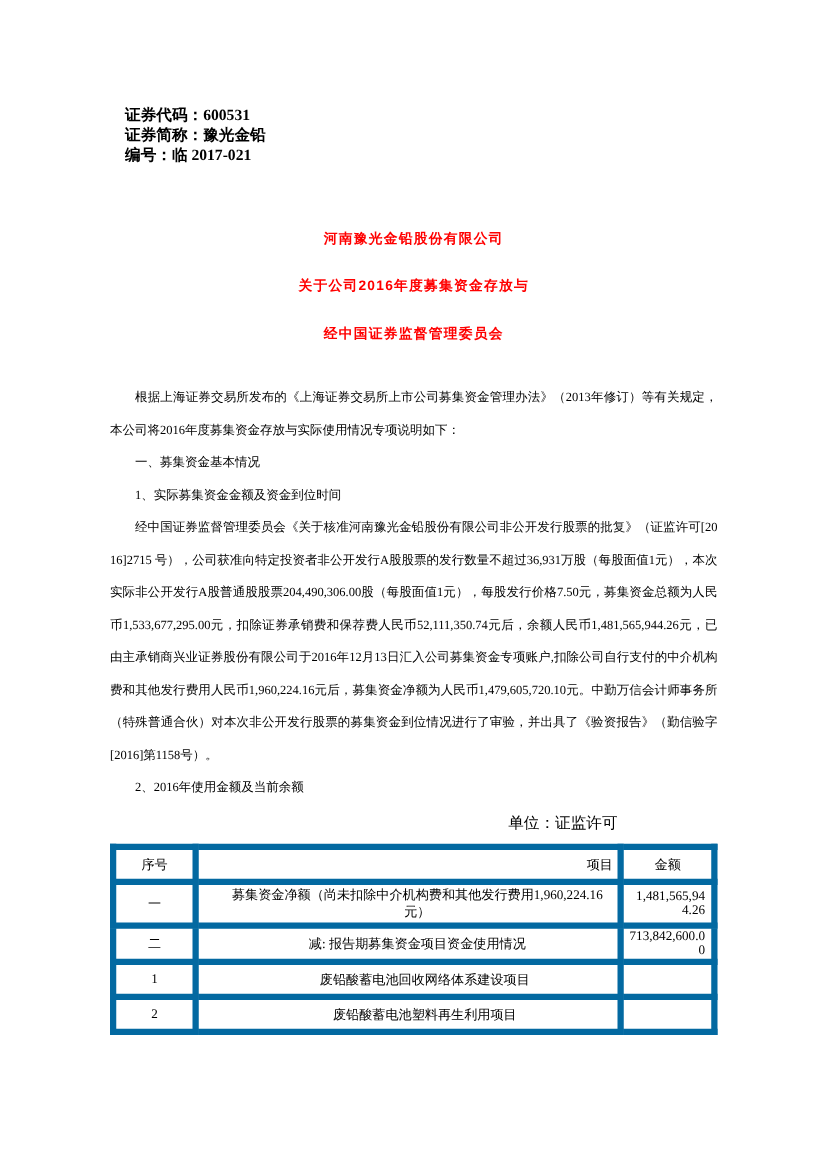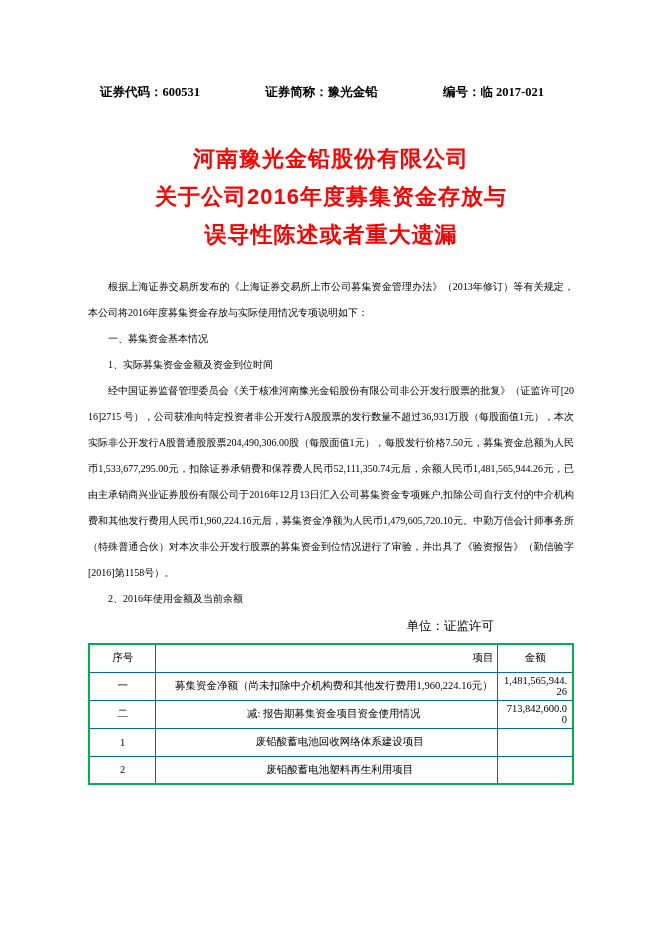--- a/index.html
+++ b/index.html
@@ -16,30 +16,31 @@
     position: relative;
   }
   .doc-header {
     display: flex;
     justify-content: space-between;
     font-size: 12.5px;
     line-height: 16px;
     padding-left: 12px;
     padding-right: 30px;
     font-weight: bold;
+    flex-direction: column;
   }
   .titles {
     margin-top: 40px;
     text-align: center;
   }
   .title-line {
     margin: 0;
     color: #ff0000;
     font-weight: bold;
-    font-size: 22px;
+    font-size: 11px;
     line-height: 38px;
     font-family: "Liberation Sans", sans-serif;
     letter-spacing: 1px;
   }
   .disclaimer-box {
     margin-top: 2px;
     border: 2px solid #000000;
     padding: 5px 10px;
     font-size: 12.5px;
     line-height: 21px;
@@ -63,21 +64,21 @@
     padding-right: 80px;
   }
   table.funds-table {
     margin-top: 5px;
     width: 100%;
     border-collapse: collapse;
     border: 2px solid #00b050;
     table-layout: fixed;
   }
   .funds-table th, .funds-table td {
-    border: 1px solid #0369a1;
+    border: 5px solid #0369a1;
     height: 28px;
     font-size: 10.5px;
     font-weight: normal;
     padding: 1px 4px;
     vertical-align: middle;
     word-break: break-all;
   }
   .col-no  { width: 64px; }
   .col-item{ width: 328px; }
   .col-amt { width: 72px; }
@@ -97,21 +98,21 @@
 
   <div class="doc-header">
     <span>证券代码：600531</span>
     <span>证券简称：豫光金铅</span>
     <span>编号：临 2017-021</span>
   </div>
 
   <div class="titles">
     <p class="title-line">河南豫光金铅股份有限公司</p>
     <p class="title-line">关于公司2016年度募集资金存放与</p>
-    <p class="title-line">误导性陈述或者重大遗漏</p>
+    <p class="title-line">经中国证券监督管理委员会</p>
   </div>
 
 
   <div class="body-block">
     <p class="para">根据上海证券交易所发布的《上海证券交易所上市公司募集资金管理办法》（2013年修订）等有关规定，本公司将2016年度募集资金存放与实际使用情况专项说明如下：</p>
     <p class="para">一、募集资金基本情况</p>
     <p class="para">1、实际募集资金金额及资金到位时间</p>
     <p class="para">经中国证券监督管理委员会《关于核准河南豫光金铅股份有限公司非公开发行股票的批复》（证监许可[2016]2715 号），公司获准向特定投资者非公开发行A股股票的发行数量不超过36,931万股（每股面值1元），本次实际非公开发行A股普通股股票204,490,306.00股（每股面值1元），每股发行价格7.50元，募集资金总额为人民币1,533,677,295.00元，扣除证券承销费和保荐费人民币52,111,350.74元后，余额人民币1,481,565,944.26元，已由主承销商兴业证券股份有限公司于2016年12月13日汇入公司募集资金专项账户,扣除公司自行支付的中介机构费和其他发行费用人民币1,960,224.16元后，募集资金净额为人民币1,479,605,720.10元。中勤万信会计师事务所（特殊普通合伙）对本次非公开发行股票的募集资金到位情况进行了审验，并出具了《验资报告》（勤信验字[2016]第1158号）。</p>
     <p class="para">2、2016年使用金额及当前余额</p>
   </div>

